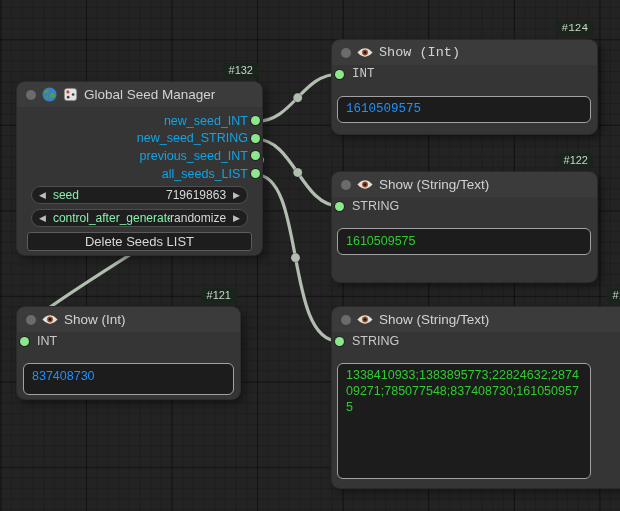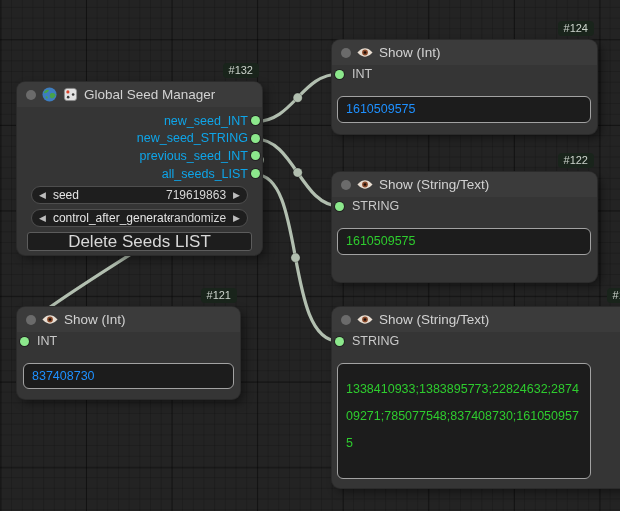--- a/index.html
+++ b/index.html
@@ -55,46 +55,46 @@
     position:absolute;left:3px;top:26px;height:16px;
     display:flex;align-items:center;gap:8px;font-size:12.5px;color:#c9c9c9;
   }
   .widget{
     height:16px;margin:0 14px 5px;padding:0 7px;
     background:var(--widget_bg,#1e1e1e);
     border:1px solid #4e4e4e;border-radius:9px;
     display:flex;align-items:center;font-size:12px;
   }
   .widget .arrow{color:#bdbdbd;font-size:9px;line-height:1;flex:none;}
-  .widget .wlabel{color:#e5e5e5;margin-left:7px;flex:1;overflow:hidden;white-space:nowrap;}
+  .widget .wlabel{color:#86efac;margin-left:7px;flex:1;overflow:hidden;white-space:nowrap;}
   .widget .wvalue{color:#d8d8d8;margin-right:7px;white-space:nowrap;}
   .widgets-block{margin-top:4px;}
   .node-button{
     height:17px;margin:5px 10px 0;
     background:#1d1d1d;border:1px solid #5c5c5c;border-radius:3px;
     display:flex;align-items:center;justify-content:center;
-    font-size:17px;color:#d8d8d8;cursor:pointer;
+    font-size:13px;color:#d8d8d8;cursor:pointer;
   }
   .value-box{
     position:absolute;box-sizing:border-box;
     background:var(--value_box_bg,#1c1c1c);
     border:1px solid #a2a2a2;border-radius:6px;
     padding:0 8px;font-size:12.5px;word-break:break-all;overflow:hidden;
   }
   .value-single{line-height:25px;}
-  .value-multi{line-height:27px;padding-top:12px;}
+  .value-multi{line-height:16px;padding-top:3px;}
 
   
   #n132{left:17px;top:82px;width:245px;height:173px;}
-  #n124{left:332px;top:40px;width:265px;height:94px;}
+  #n124{left:332px;top:40px;width:265px;height:94px;font-family:Liberation Mono, monospace;}
   #n122{left:332px;top:172px;width:265px;height:110px;}
   #n121{left:17px;top:307px;width:223px;height:92px;}
   #n123{left:332px;top:307px;width:314px;height:181px;}
   #n124 .value-box,#n122 .value-box{left:5px;top:56px;width:254px;height:27px;}
-  #n121 .value-box{left:6px;top:56px;width:211px;height:26px;}
+  #n121 .value-box{left:6px;top:56px;width:211px;height:32px;}
   #n123 .value-box{left:5px;top:56px;width:254px;height:116px;}
 </style>
 </head>
 <body>
 
 <svg class="wires" width="620" height="511">
   <path class="wire" d="M 255.5,121.5 C 294,121.5 301,74 339.5,74"></path>
   <path class="wire" d="M 255.5,139 C 294,139 301,206 339.5,206"></path>
   <path class="wire" d="M 255.5,156.5 C 316,156.5 -38,341 25.5,341"></path>
   <path class="wire" d="M 255.5,174.5 C 306,174.5 284,341 338.5,341"></path>

